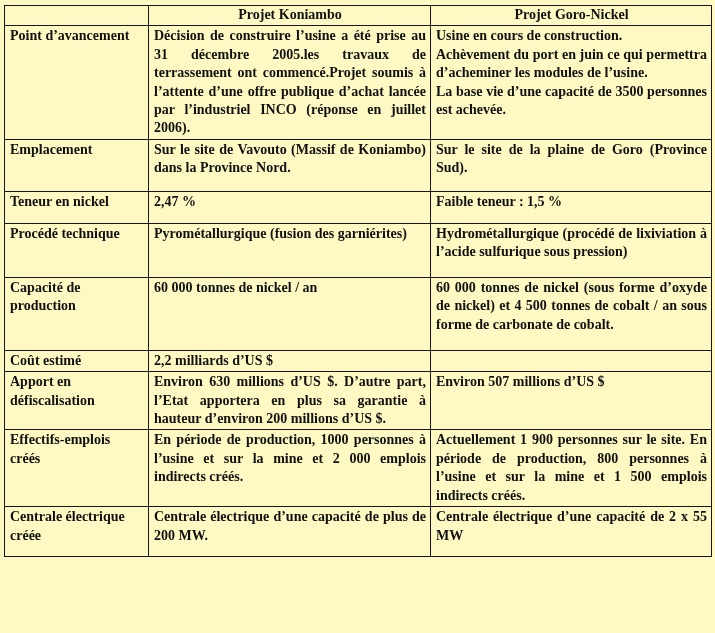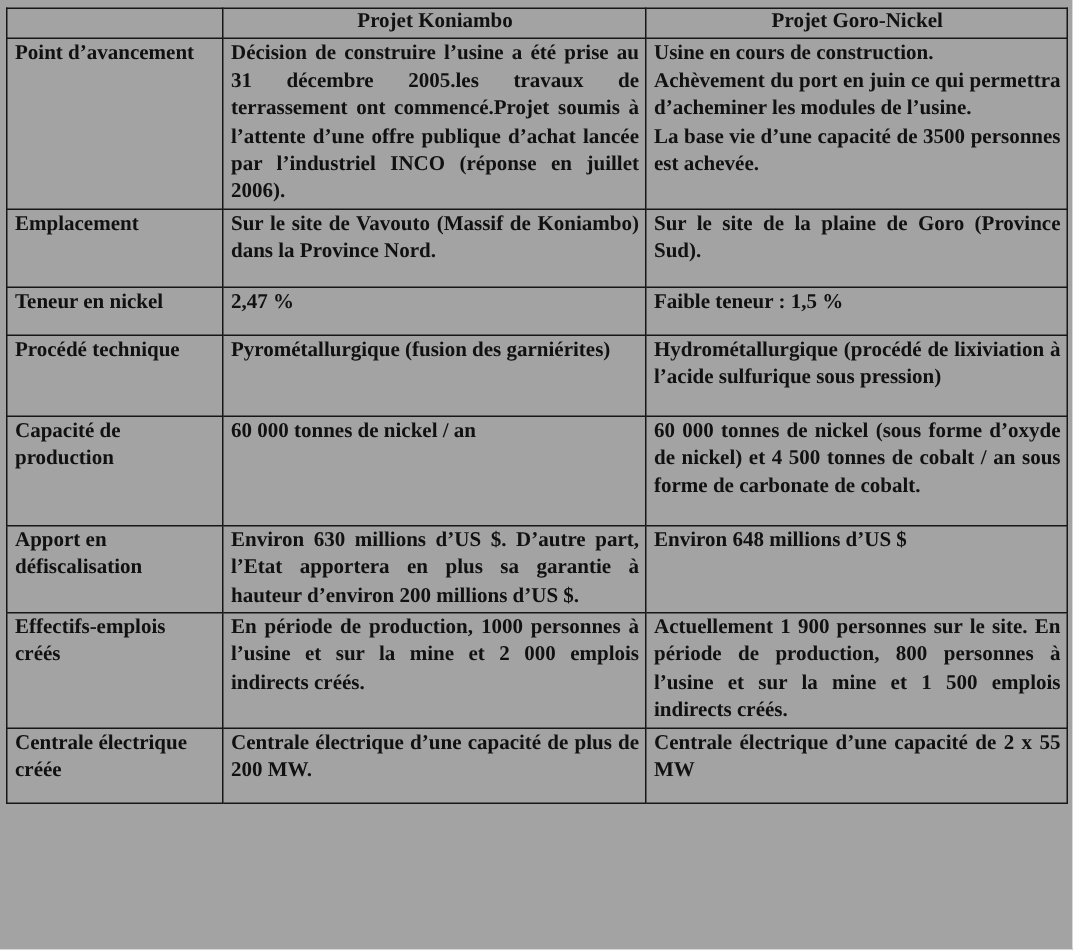--- a/index.html
+++ b/index.html
@@ -6,21 +6,21 @@
   html, body {
     width: 715px; height: 633px;
     background: #ffffff;
     font-family: "Liberation Serif", "DejaVu Serif", serif;
     color: #111111;
     overflow: hidden;
   }
   .page {
     position: relative;
     width: 715px; height: 633px;
-    background: #a3a3a3;
+    background: #fef9c3;
   }
   table.cmp {
     position: absolute;
     left: 4px; top: 5px;
     width: 707px;
     border-collapse: collapse;
     table-layout: fixed;
   }
   table.cmp td, table.cmp th {
     border: 1px solid #161616;
@@ -91,24 +91,29 @@
       <tr class="r-pro">
         <td class="lbl">Procédé technique</td>
         <td class="val">Pyrométallurgique (fusion des garniérites)</td>
         <td class="val">Hydrométallurgique (procédé de lixiviation à l’acide sulfurique sous pression)</td>
       </tr>
       <tr class="r-cap">
         <td class="lbl">Capacité de production</td>
         <td class="val">60 000 tonnes de nickel / an</td>
         <td class="val">60 000 tonnes de nickel (sous forme d’oxyde de nickel) et 4 500 tonnes de cobalt / an sous forme de carbonate de cobalt.</td>
       </tr>
+      <tr class="r-cout">
+        <td class="lbl">Coût estimé</td>
+        <td class="val">2,2 milliards d’US $</td>
+        <td class="val"></td>
+      </tr>
       <tr class="r-app">
         <td class="lbl">Apport en défiscalisation</td>
         <td class="val">Environ 630 millions d’US $. D’autre part, l’Etat apportera en plus sa garantie à hauteur d’environ 200 millions d’US $.</td>
-        <td class="val">Environ 648 millions d’US $</td>
+        <td class="val">Environ 507 millions d’US $</td>
       </tr>
       <tr class="r-eff">
         <td class="lbl">Effectifs-emplois créés</td>
         <td class="val">En période de production, 1000 personnes à l’usine et sur la mine et 2 000 emplois indirects créés.</td>
         <td class="val">Actuellement 1 900 personnes sur le site. En période de production, 800 personnes à l’usine et sur la mine et 1 500 emplois indirects créés.</td>
       </tr>
       <tr class="r-cen">
         <td class="lbl">Centrale électrique créée</td>
         <td class="val">Centrale électrique d’une capacité de plus de 200 MW.</td>
         <td class="val">Centrale électrique d’une capacité de 2 x 55 MW</td>

